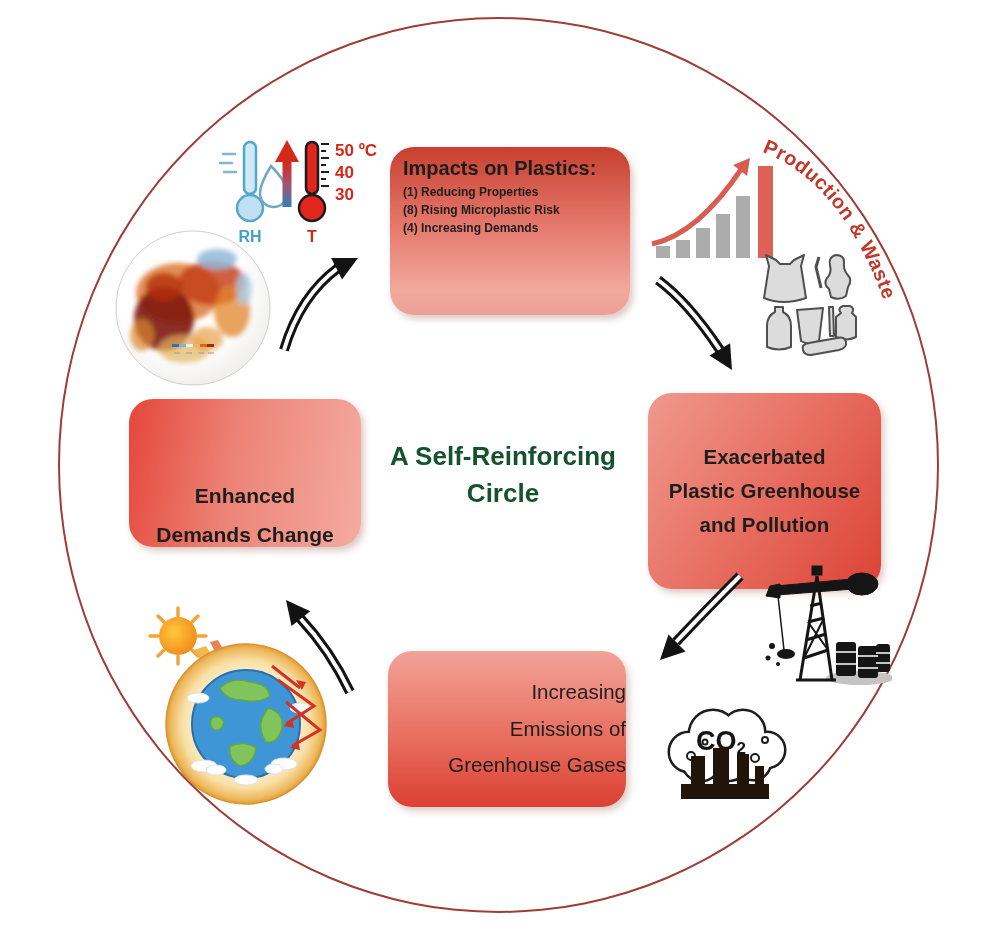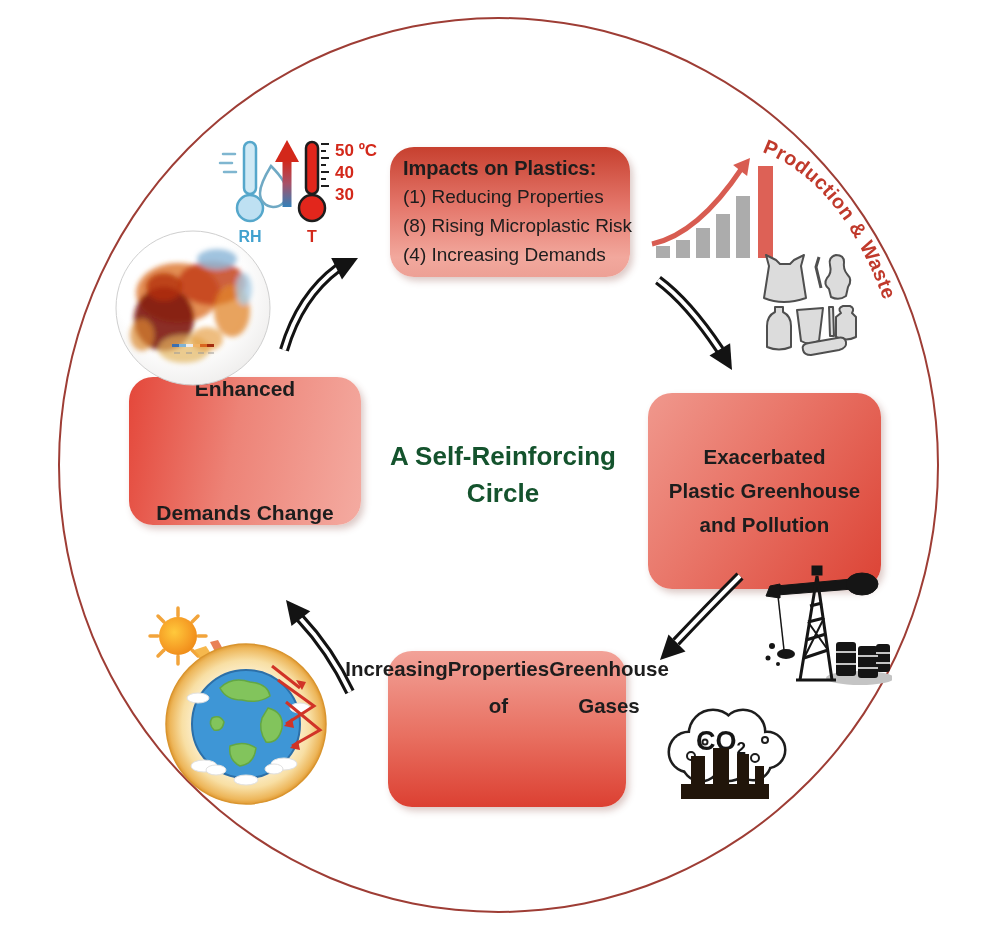--- a/index.html
+++ b/index.html
@@ -11,43 +11,43 @@
   .big-circle{
     position:absolute;left:58px;top:17px;width:877px;height:892px;
     border:2px solid #9E3D35;border-radius:50%;
   }
   .abs{position:absolute;}
   .bubble{
     position:absolute;border-radius:24px;color:#1d1d1d;
     box-shadow:3px 4px 7px rgba(130,60,50,.28);
   }
   .bubble.impacts{
-    left:390px;top:147px;width:240px;height:130px;
+    left:390px;top:147px;width:240px;height:168px;
     background:linear-gradient(180deg,#C7402F 0%,#E4766A 45%,#F2A89D 85%,#EDA095 100%);
     padding:10px 4px 0 13px;box-sizing:border-box;
   }
   .bubble-title{font-size:20px;font-weight:700;margin-bottom:3px;}
-  .impact-item{font-size:19px;font-weight:400;line-height:1.52;white-space:nowrap;}
+  .impact-item{font-size:12px;font-weight:700;line-height:1.52;white-space:nowrap;}
   .bubble.exacerbated{
     left:648px;top:393px;width:233px;height:196px;
     background:linear-gradient(125deg,#F0988D 0%,#E9776A 40%,#DC4335 100%);
     display:flex;flex-direction:column;align-items:center;justify-content:center;
     font-size:20.5px;font-weight:700;line-height:1.65;text-align:center;
   }
   .bubble.climate{
-    left:129px;top:377px;width:232px;height:148px;
+    left:129px;top:399px;width:232px;height:148px;
     background:linear-gradient(100deg,#E4473A 0%,#ED8377 45%,#F4ABA1 100%);
-    display:flex;flex-direction:column;align-items:center;justify-content:space-between;gap:15px;
+    display:flex;flex-direction:column;align-items:center;justify-content:flex-end;gap:15px;
     font-size:21px;font-weight:700;text-align:center;
   }
   .bubble.emissions{
     left:388px;top:651px;width:238px;height:156px;
     background:linear-gradient(180deg,#F2A298 0%,#E86F60 55%,#DC4032 100%);
-    display:flex;align-items:flex-start;justify-content:center;
-    font-size:20.5px;font-weight:700;line-height:1.8;text-align:center;
+    display:flex;flex-direction:column;align-items:flex-end;justify-content:center;
+    font-size:20.5px;font-weight:400;line-height:1.8;text-align:center;
   }
   .center-title{
     position:absolute;left:350px;top:438px;width:306px;text-align:center;
     color:#14532d;font-size:26px;font-weight:700;line-height:37px;
   }
 </style>
 </head>
 <body>
 
 <div id="stage">
@@ -72,21 +72,21 @@
     <div>and Pollution</div>
   </div>
 
   <div class="bubble climate">
     <div>Enhanced</div>
     <div>Demands Change</div>
   </div>
 
   <div class="bubble emissions">
     <div>Increasing</div>
-    <div>Properties of</div>
+    <div>Emissions of</div>
     <div>Greenhouse Gases</div>
   </div>
 
   <svg class="abs" style="left:215px;top:136px;" width="180" height="118" viewBox="0 0 180 118">
     <defs>
       <linearGradient id="thermoShaft" x1="0" y1="0" x2="0" y2="1">
         <stop offset="0" stop-color="#D3281A"></stop>
           <stop offset="0.5" stop-color="#A85168"></stop>
           <stop offset="1" stop-color="#3380B8"></stop>
       </linearGradient>

